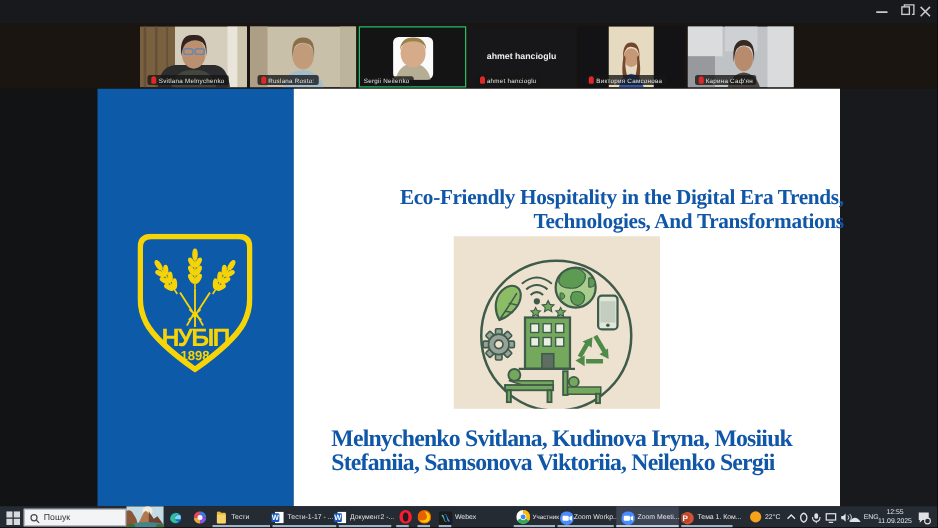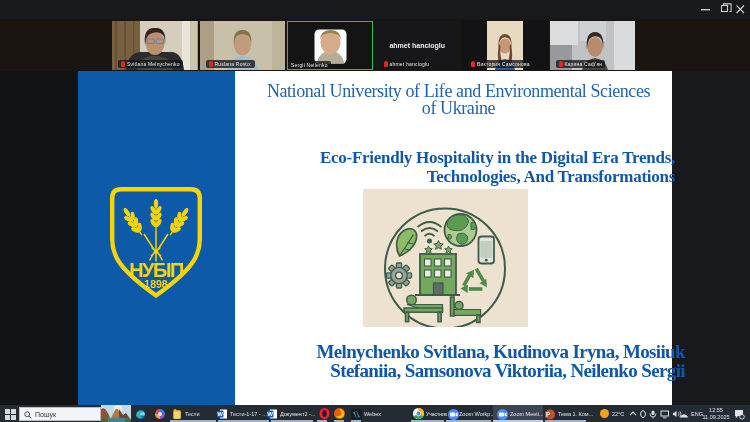--- a/index.html
+++ b/index.html
@@ -17,21 +17,21 @@
 
 #screen { position:absolute; left:0; top:71px; width:750px; height:334px; background:#141517; }
 #leftdark { position:absolute; left:0; top:0; width:78px; height:334px; background:#121315; }
 #blueband { position:absolute; left:78px; top:0; width:157px; height:334px; background:#0d5aa9; }
 #slide { position:absolute; left:235px; top:0; width:437px; height:334px; background:#ffffff; }
 #rightdark { position:absolute; left:672px; top:0; width:78px; height:334px; background:#17191d; }
 #title { position:absolute; left:240px; top:82.5px; width:437px; text-align:center;
   font-family:"Liberation Serif", serif; font-size:18px; line-height:17.5px; color:#2264aa; letter-spacing:-0.42px; }
 #subtitle { position:absolute; left:238px; top:148px; width:437px; text-align:right; font-weight:bold;
   font-family:"Liberation Serif", serif; font-size:17px; line-height:19px; color:#1157a8; letter-spacing:-0.27px; }
-#authors { position:absolute; left:265px; top:341.5px; width:420px; text-align:right; font-weight:bold;
+#authors { position:absolute; left:265px; top:341.5px; width:420px; text-align:left; font-weight:bold;
   font-family:"Liberation Serif", serif; font-size:19px; line-height:19.5px; color:#1157a8; letter-spacing:-0.63px; }
 #creambox { position:absolute; left:363px; top:117.5px; width:165px; height:138px; background:#ece2cf; }
 
 #taskbar { position:absolute; left:0; top:405px; width:750px; height:17px; background:#242b33; }
 .tbtxt { position:absolute; color:#e4e6e9; font-size:5.5px; line-height:8px; white-space:nowrap; }
 .runline { position:absolute; bottom:0; height:2px; background:#9db4c6; }
 </style>
 </head>
 <body>
 <div id="root">
@@ -121,21 +121,20 @@
   </div>
 
   <div id="screen">
     <div id="leftdark"></div>
     <div id="blueband"></div>
     <div id="slide"></div>
     <div id="rightdark"></div>
     <div id="creambox"></div>
   </div>
 
-  <div id="title">National University of Life and Environmental Sciences<br>of Ukraine</div>
   <div id="subtitle">Eco-Friendly Hospitality in the Digital Era Trends,<br>Technologies, And Transformations</div>
   <div id="authors">Melnychenko Svitlana, Kudinova Iryna, Mosiiuk<br>Stefaniia, Samsonova Viktoriia, Neilenko Sergii</div>
 
   <svg class="abs" style="left:110px;top:187px;" width="92" height="111" viewBox="0 0 92 111">
     <path d="M11 2.2 H81 Q89.8 2.2 89.8 11 V52 Q89.8 62 85 71.5 Q77 86.5 46 108.5 Q15 86.5 7 71.5 Q2.2 62 2.2 52 V11 Q2.2 2.2 11 2.2 Z" fill="none" stroke="#f7d406" stroke-width="4.4"></path>
     <g stroke="#f7d406" fill="#f7d406">
       <g id="earC">
         <line x1="46" y1="44" x2="46" y2="14" stroke-width="1.3"></line>
         <ellipse cx="46" cy="16.5" rx="1.7" ry="4.2"></ellipse>
         <ellipse cx="43.4" cy="23" rx="1.6" ry="3.9" transform="rotate(-30 43.4 23)"></ellipse>

